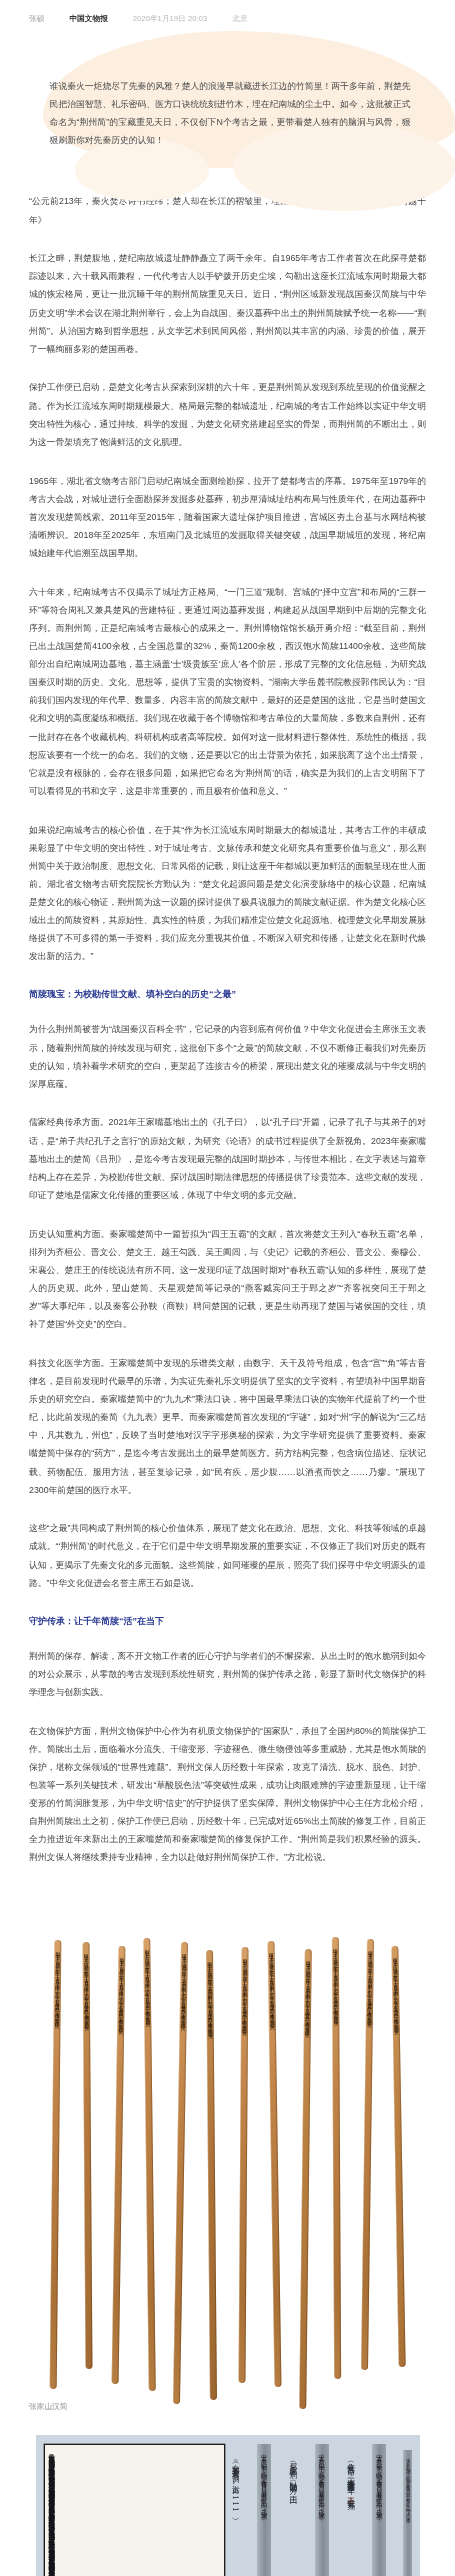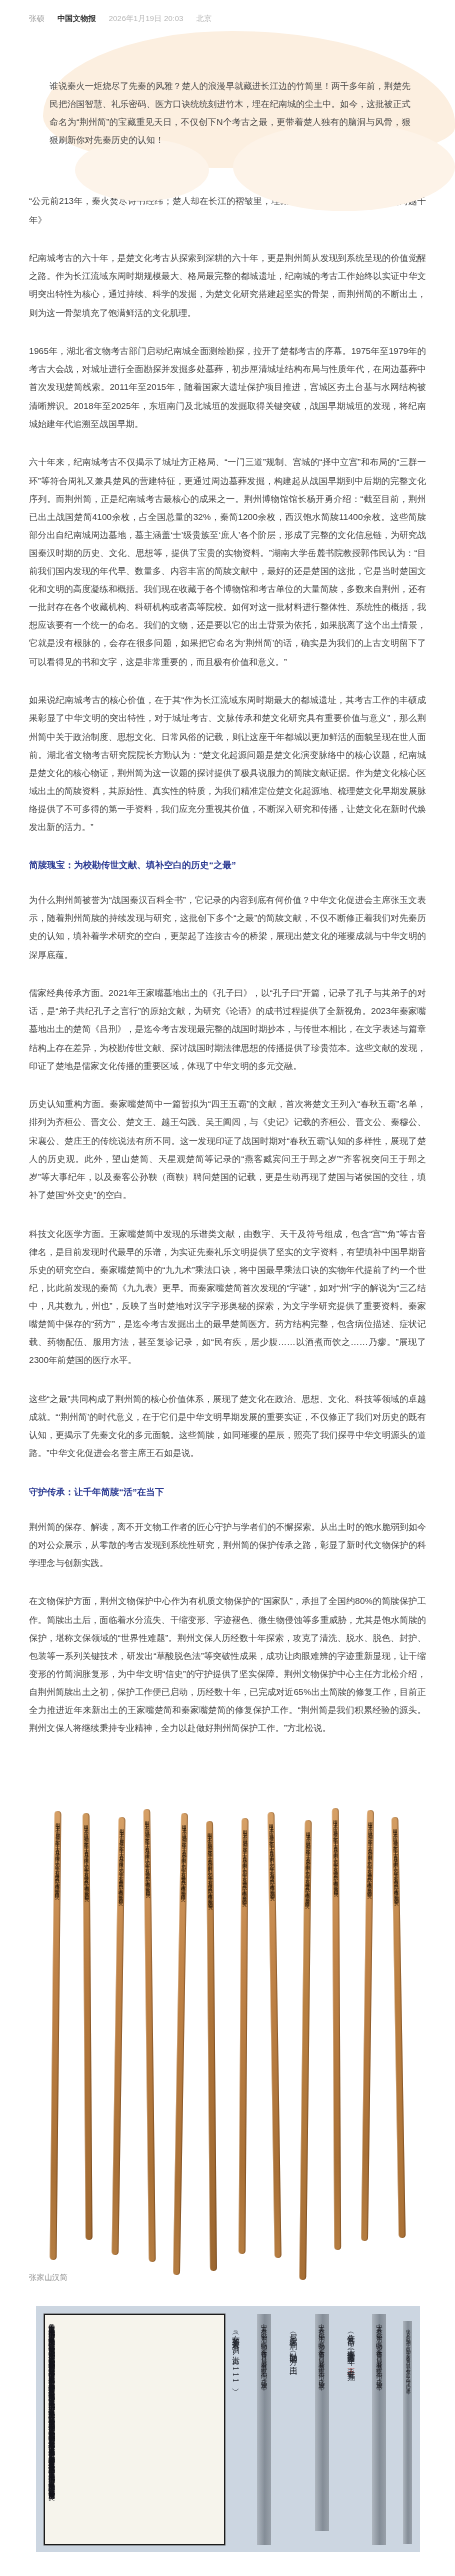--- a/index.html
+++ b/index.html
@@ -1,19 +1,19 @@
 <!DOCTYPE html>
 <html style="font-size:8.2px"><head>
 <meta charset="utf-8">
 <style>
   html,body{margin:0;padding:0;background:#ffffff;}
   body{width:455px;font-family:"Liberation Sans","DejaVu Sans",sans-serif;color:#3f3f3f;}
   .page{width:455px;min-height:3298px;margin:0 auto;background:#fff;box-sizing:border-box;padding:14.4px 29px 20.6px;}
   .title{font-size:12px;line-height:1.45;font-weight:700;color:#191919;margin:0 0 8.2px;}
-  .byline{display:flex;align-items:center;gap:13px;font-size:7.7px;color:#b2b2b2;margin:0 0 13.4px;}
+  .byline{display:flex;align-items:center;gap:25px;font-size:7.7px;color:#b2b2b2;margin:0 0 13.4px;}
   .byline .author{color:#9a9a9a;}
   .byline .account{color:#333;font-weight:600;cursor:pointer;}
   .byline .date,.byline .loc{color:#b7b7b7;}
 
   
   .intro{position:relative;margin:37px 0 20.6px;padding:15.5px 15.5px 13.4px 20.6px;}
   .intro .blob{position:absolute;top:-30px;left:14.4px;right:-29px;bottom:-5.2px;background:#fcefe0;
     border-radius:46% 54% 58% 42% / 62% 68% 30% 38%;}
   .intro .blob2{position:absolute;width:222px;height:88px;right:-29px;bottom:-49px;background:#fdf3e8;border-radius:50%;}
   .intro .blob3{position:absolute;width:134px;height:62px;left:46px;bottom:-39px;background:#fdf4ea;border-radius:50%;}
@@ -67,23 +67,24 @@
 
   <div class="intro">
     <div class="blob"></div>
     <div class="blob2"></div>
     <div class="blob3"></div>
     <div class="intro-text">谁说秦火一炬烧尽了先秦的风雅？楚人的浪漫早就藏进长江边的竹简里！两千多年前，荆楚先民把治国智慧、礼乐密码、医方口诀统统刻进竹木，埋在纪南城的尘土中。如今，这批被正式命名为“荆州简”的宝藏重见天日，不仅创下N个考古之最，更带着楚人独有的脑洞与风骨，狠狠刷新你对先秦历史的认知！</div>
   </div>
 
   <p class="quote-p">“公元前213年，秦火焚尽诗书经纬；楚人却在长江的褶皱里，埋藏了另一种春秋……”——《楚简越千年》</p>
 
+  <p class="body-p">长江之畔，荆楚腹地，楚纪南故城遗址静静矗立了两千余年。自1965年考古工作者首次在此探寻楚都踪迹以来，六十载风雨兼程，一代代考古人以手铲拨开历史尘埃，勾勒出这座长江流域东周时期最大都城的恢宏格局，更让一批沉睡千年的荆州简牍重见天日。近日，“荆州区域新发现战国秦汉简牍与中华历史文明”学术会议在湖北荆州举行，会上为自战国、秦汉墓葬中出土的荆州简牍赋予统一名称——“荆州简”。从治国方略到哲学思想，从文学艺术到民间风俗，荆州简以其丰富的内涵、珍贵的价值，展开了一幅绚丽多彩的楚国画卷。</p>
 
 
-  <p class="body-p">纪南城考古的六十年，是楚文化考古从探索到深耕的六十年，更是荆州简从发现到系统呈现的价值觉醒之路。作为长江流域东周时期规模最大、格局最完整的都城遗址，纪南城的考古工作始终以实证中华文明突出特性为核心，通过持续、科学的发掘，为楚文化研究搭建起坚实的骨架，而荆州简的不断出土，则为这一骨架填充了饱满鲜活的文化肌理。</p>
+  <p class="body-p">保护工作便已启动，是楚文化考古从探索到深耕的六十年，更是荆州简从发现到系统呈现的价值觉醒之路。作为长江流域东周时期规模最大、格局最完整的都城遗址，纪南城的考古工作始终以实证中华文明突出特性为核心，通过持续、科学的发掘，为楚文化研究搭建起坚实的骨架，而荆州简的不断出土，则为这一骨架填充了饱满鲜活的文化肌理。</p>
   <p class="body-p">1965年，湖北省文物考古部门启动纪南城全面测绘勘探，拉开了楚都考古的序幕。1975年至1979年的考古大会战，对城址进行全面勘探并发掘多处墓葬，初步厘清城址结构布局与性质年代，在周边墓葬中首次发现楚简线索。2011年至2015年，随着国家大遗址保护项目推进，宫城区夯土台基与水网结构被清晰辨识。2018年至2025年，东垣南门及北城垣的发掘取得关键突破，战国早期城垣的发现，将纪南城始建年代追溯至战国早期。</p>
   <p class="body-p">六十年来，纪南城考古不仅揭示了城址方正格局、“一门三道”规制、宫城的“择中立宫”和布局的“三群一环”等符合周礼又兼具楚风的营建特征，更通过周边墓葬发掘，构建起从战国早期到中后期的完整文化序列。而荆州简，正是纪南城考古最核心的成果之一。荆州博物馆馆长杨开勇介绍：“截至目前，荆州已出土战国楚简4100余枚，占全国总量的32%，秦简1200余枚，西汉饱水简牍11400余枚。这些简牍部分出自纪南城周边墓地，墓主涵盖‘士’级贵族至‘庶人’各个阶层，形成了完整的文化信息链，为研究战国秦汉时期的历史、文化、思想等，提供了宝贵的实物资料。”湖南大学岳麓书院教授郭伟民认为：“目前我们国内发现的年代早、数量多、内容丰富的简牍文献中，最好的还是楚国的这批，它是当时楚国文化和文明的高度凝练和概括。我们现在收藏于各个博物馆和考古单位的大量简牍，多数来自荆州，还有一批封存在各个收藏机构、科研机构或者高等院校。如何对这一批材料进行整体性、系统性的概括，我想应该要有一个统一的命名。我们的文物，还是要以它的出土背景为依托，如果脱离了这个出土情景，它就是没有根脉的，会存在很多问题，如果把它命名为‘荆州简’的话，确实是为我们的上古文明留下了可以看得见的书和文字，这是非常重要的，而且极有价值和意义。”</p>
   <p class="body-p">如果说纪南城考古的核心价值，在于其“作为长江流域东周时期最大的都城遗址，其考古工作的丰硕成果彰显了中华文明的突出特性，对于城址考古、文脉传承和楚文化研究具有重要价值与意义”，那么荆州简中关于政治制度、思想文化、日常风俗的记载，则让这座千年都城以更加鲜活的面貌呈现在世人面前。湖北省文物考古研究院院长方勤认为：“楚文化起源问题是楚文化演变脉络中的核心议题，纪南城是楚文化的核心物证，荆州简为这一议题的探讨提供了极具说服力的简牍文献证据。作为楚文化核心区域出土的简牍资料，其原始性、真实性的特质，为我们精准定位楚文化起源地、梳理楚文化早期发展脉络提供了不可多得的第一手资料，我们应充分重视其价值，不断深入研究和传播，让楚文化在新时代焕发出新的活力。”</p>
 
   <h2 class="sec">简牍瑰宝：为校勘传世文献、填补空白的历史“之最”</h2>
 
   <p class="body-p">为什么荆州简被誉为“战国秦汉百科全书”，它记录的内容到底有何价值？中华文化促进会主席张玉文表示，随着荆州简牍的持续发现与研究，这批创下多个“之最”的简牍文献，不仅不断修正着我们对先秦历史的认知，填补着学术研究的空白，更架起了连接古今的桥梁，展现出楚文化的璀璨成就与中华文明的深厚底蕴。</p>
   <p class="body-p">儒家经典传承方面。2021年王家嘴墓地出土的《孔子曰》，以“孔子曰”开篇，记录了孔子与其弟子的对话，是“弟子共纪孔子之言行”的原始文献，为研究《论语》的成书过程提供了全新视角。2023年秦家嘴墓地出土的楚简《吕刑》，是迄今考古发现最完整的战国时期抄本，与传世本相比，在文字表述与篇章结构上存在差异，为校勘传世文献、探讨战国时期法律思想的传播提供了珍贵范本。这些文献的发现，印证了楚地是儒家文化传播的重要区域，体现了中华文明的多元交融。</p>
   <p class="body-p">历史认知重构方面。秦家嘴楚简中一篇暂拟为“四王五霸”的文献，首次将楚文王列入“春秋五霸”名单，排列为齐桓公、晋文公、楚文王、越王勾践、吴王阖闾，与《史记》记载的齐桓公、晋文公、秦穆公、宋襄公、楚庄王的传统说法有所不同。这一发现印证了战国时期对“春秋五霸”认知的多样性，展现了楚人的历史观。此外，望山楚简、天星观楚简等记录的“燕客臧宾问王于郢之岁”“齐客祝突问王于郢之岁”等大事纪年，以及秦客公孙鞅（商鞅）聘问楚国的记载，更是生动再现了楚国与诸侯国的交往，填补了楚国“外交史”的空白。</p>
   <p class="body-p">科技文化医学方面。王家嘴楚简中发现的乐谱类文献，由数字、天干及符号组成，包含“宫”“角”等古音律名，是目前发现时代最早的乐谱，为实证先秦礼乐文明提供了坚实的文字资料，有望填补中国早期音乐史的研究空白。秦家嘴楚简中的“九九术”乘法口诀，将中国最早乘法口诀的实物年代提前了约一个世纪，比此前发现的秦简《九九表》更早。而秦家嘴楚简首次发现的“字谜”，如对“州”字的解说为“三乙结中，凡其数九，州也”，反映了当时楚地对汉字字形奥秘的探索，为文字学研究提供了重要资料。秦家嘴楚简中保存的“药方”，是迄今考古发掘出土的最早楚简医方。药方结构完整，包含病位描述、症状记载、药物配伍、服用方法，甚至复诊记录，如“民有疾，居少腹……以酒煮而饮之……乃瘳。”展现了2300年前楚国的医疗水平。</p>

